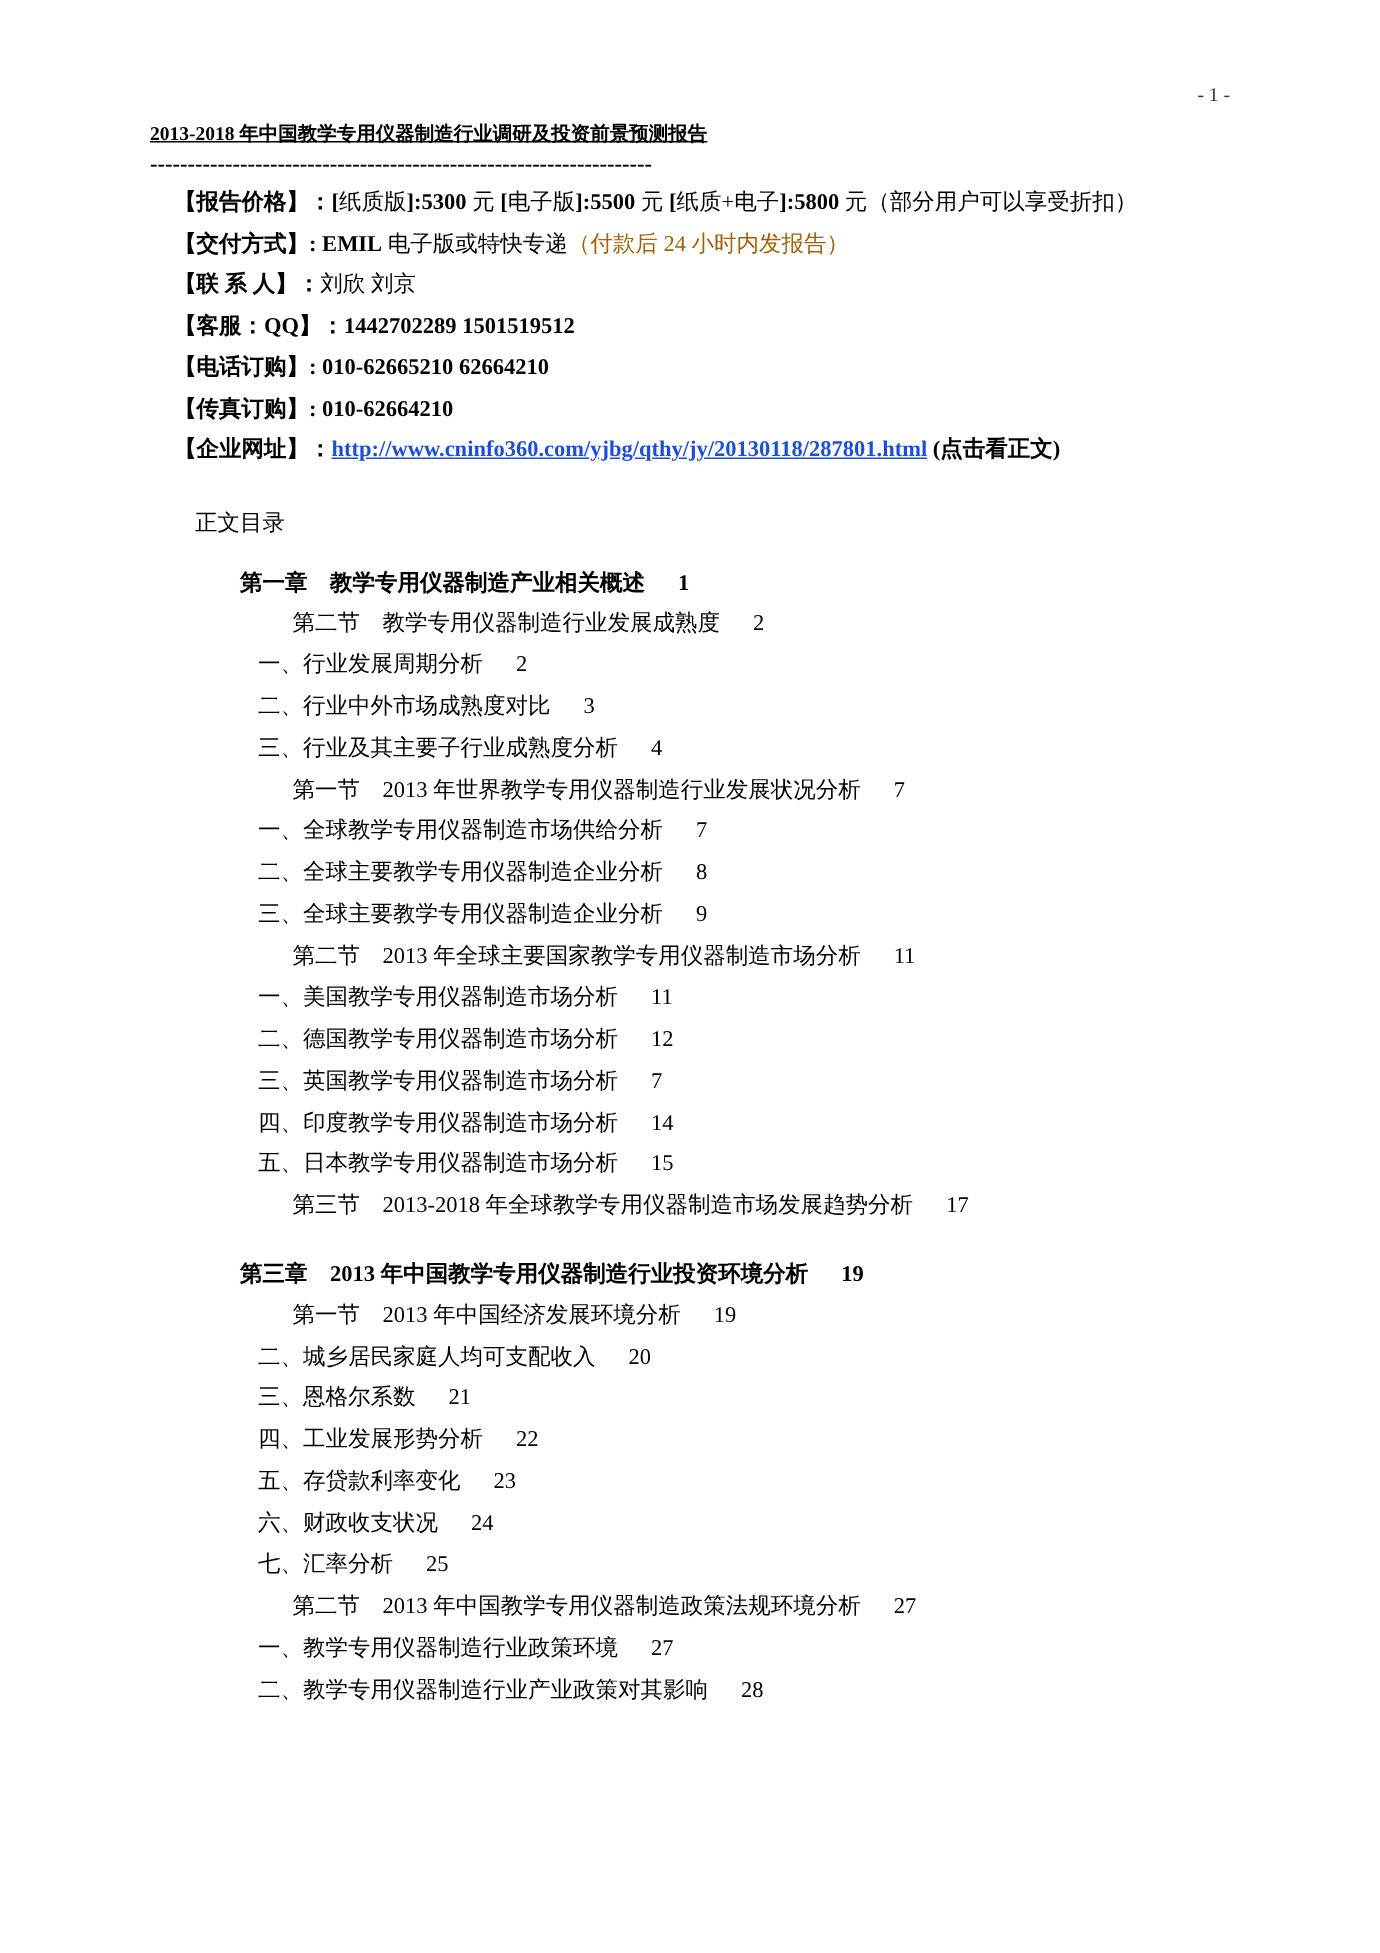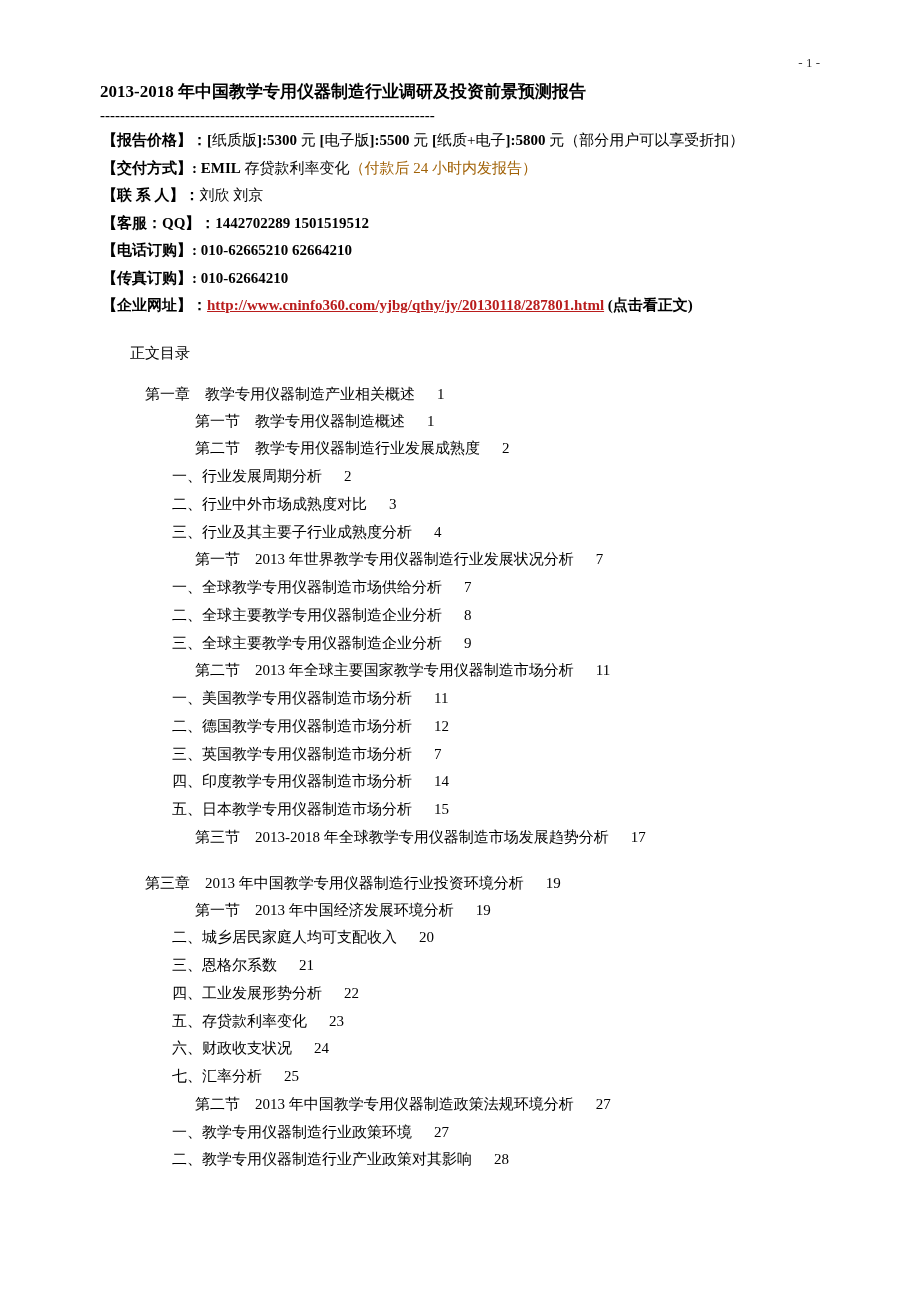--- a/index.html
+++ b/index.html
@@ -17,41 +17,42 @@
   }
   .page-number {
     position: absolute;
     top: 55px;
     right: 100px;
     font-size: 13px;
     color: #333;
   }
   .title {
     font-weight: bold;
-    font-size: 17px;
+    font-size: 13px;
+    text-decoration: underline;
   }
   .separator {
     font-weight: bold;
     letter-spacing: 0;
     margin: 4px 0;
   }
   .info-line {
-    margin: 2px 2px;
+    margin: 2px 16px;
     line-height: 1.7;
   }
   .bold { font-weight: bold; }
   .blue { color: #a16207; }
-  .link { color: #b91c1c; text-decoration: underline; font-weight: bold; }
+  .link { color: #1d4ed8; text-decoration: underline; font-weight: bold; }
   .toc-header {
     margin-top: 25px;
     margin-left: 30px;
   }
   .chapter {
-    font-weight: normal;
-    margin-left: 45px;
+    font-weight: bold;
+    margin-left: 60px;
     margin-top: 18px;
     line-height: 1.8;
   }
   .section {
     margin-left: 95px;
     line-height: 1.85;
   }
   .item {
     margin-left: 72px;
     line-height: 1.85;
@@ -68,40 +69,39 @@
   <div class="page-number">- 1 -</div>
 
   <div class="title">2013-2018 年中国教学专用仪器制造行业调研及投资前景预测报告</div>
   <div class="separator bold">-------------------------------------------------------------------</div>
 
   <div class="info-line">
     <span class="bold">【报告价格】：[</span><span>纸质版</span><span class="bold">]:5300</span><span> 元 </span><span class="bold">[</span><span>电子版</span><span class="bold">]:5500</span><span> 元 </span><span class="bold">[</span><span>纸质+电子</span><span class="bold">]:5800</span><span> 元（部分用户可以享受折扣）</span>
   </div>
 
   <div class="info-line">
-    <span class="bold">【交付方式】: EMIL</span><span> 存贷款利率变化</span><span class="blue">（付款后 24 小时内发报告）</span>
+    <span class="bold">【交付方式】: EMIL</span><span> 电子版或特快专递</span><span class="blue">（付款后 24 小时内发报告）</span>
   </div>
 
   <div class="info-line">
     <span class="bold">【联 系 人】：</span><span>刘欣 刘京</span>
   </div>
 
   <div class="info-line bold">【客服：QQ】：1442702289 1501519512</div>
   <div class="info-line bold">【电话订购】: 010-62665210 62664210</div>
   <div class="info-line bold">【传真订购】: 010-62664210</div>
 
   <div class="info-line">
     <span class="bold">【企业网址】：</span><a href="#" class="link">http://www.cninfo360.com/yjbg/qthy/jy/20130118/287801.html</a><span class="bold"> (点击看正文)</span>
   </div>
 
   <div class="toc-header">正文目录</div>
 
   <div id="toc">
       <div class="chapter"><span>第一章　教学专用仪器制造产业相关概述</span><span class="pagenum">1</span></div>
-      <div class="section"><span>第一节　教学专用仪器制造概述</span><span class="pagenum">1</span></div>
       <div class="section"><span>第二节　教学专用仪器制造行业发展成熟度</span><span class="pagenum">2</span></div>
       <div class="item"><span>一、行业发展周期分析</span><span class="pagenum">2</span></div>
       <div class="item"><span>二、行业中外市场成熟度对比</span><span class="pagenum">3</span></div>
       <div class="item"><span>三、行业及其主要子行业成熟度分析</span><span class="pagenum">4</span></div>
       <div class="section"><span>第一节　2013 年世界教学专用仪器制造行业发展状况分析</span><span class="pagenum">7</span></div>
       <div class="item"><span>一、全球教学专用仪器制造市场供给分析</span><span class="pagenum">7</span></div>
       <div class="item"><span>二、全球主要教学专用仪器制造企业分析</span><span class="pagenum">8</span></div>
       <div class="item"><span>三、全球主要教学专用仪器制造企业分析</span><span class="pagenum">9</span></div>
       <div class="section"><span>第二节　2013 年全球主要国家教学专用仪器制造市场分析</span><span class="pagenum">11</span></div>
       <div class="item"><span>一、美国教学专用仪器制造市场分析</span><span class="pagenum">11</span></div>

